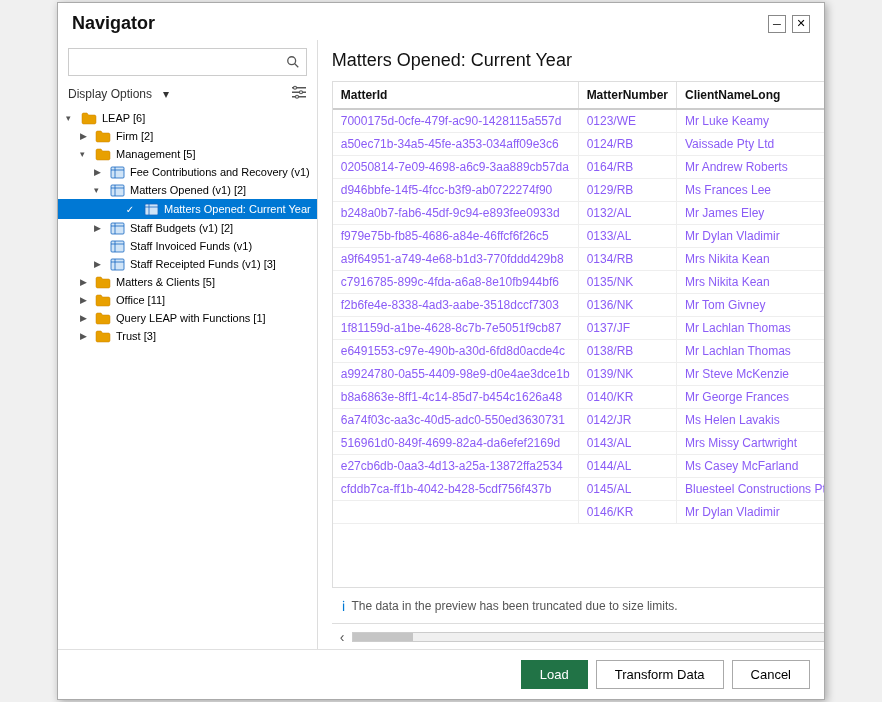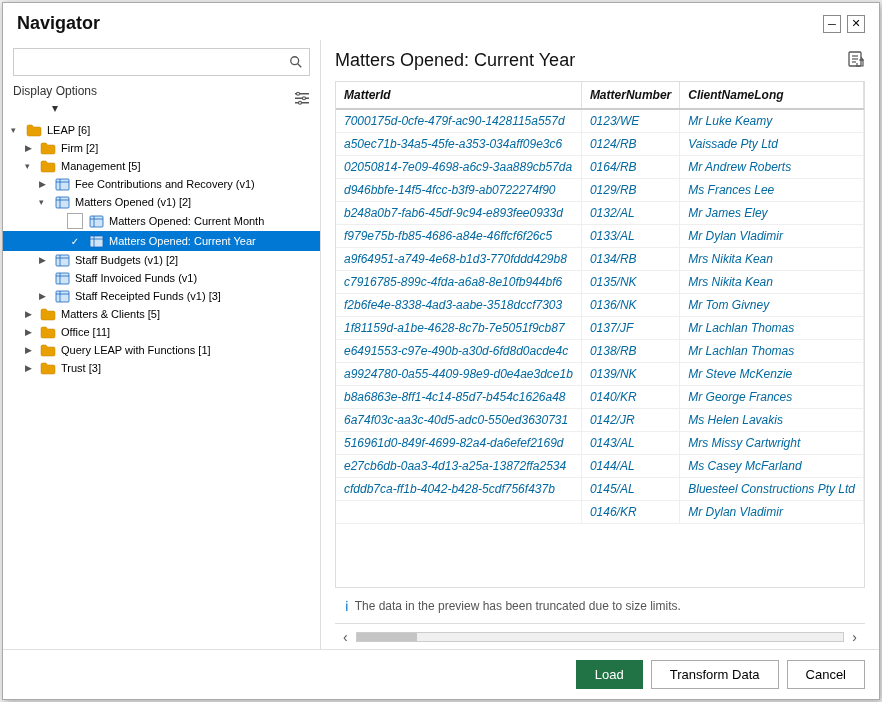--- a/index.html
+++ b/index.html
@@ -7,21 +7,21 @@
       font-family: 'Segoe UI', Arial, sans-serif;
       font-size: 13px;
       background: #f0f0f0;
       display: flex;
       justify-content: center;
       align-items: center;
       width: 882px;
       height: 702px;
     }
     .dialog {
-      width: 878px;
+      width: 768px;
       height: 698px;
       background: #fff;
       border: 1px solid #aaa;
       display: flex;
       flex-direction: column;
       box-shadow: 2px 2px 8px rgba(0,0,0,0.3);
     }
     .title-bar {
       background: #fff;
       padding: 10px 14px 6px 14px;
@@ -92,23 +92,22 @@
       display: flex;
       align-items: center;
       justify-content: space-between;
       padding: 2px 10px 4px 10px;
     }
     .display-options-label {
       font-size: 12px;
       color: #333;
       display: flex;
       align-items: center;
-      gap: 3px;
-      cursor: pointer;
-      flex-direction: column;
+      gap: 11px;
+      cursor: pointer;
     }
     .nav-settings-btn {
       background: transparent;
       border: none;
       cursor: pointer;
       color: #555;
       font-size: 14px;
     }
     .tree-container {
       flex: 1;
@@ -188,21 +187,20 @@
     .preview-icon-btn {
       background: transparent;
       border: none;
       cursor: pointer;
       color: #555;
     }
     .data-table-container {
       flex: 1;
       overflow: auto;
       border: 1px solid #ddd;
-      font-style: italic;
     }
     .data-table {
       width: 100%;
       border-collapse: collapse;
       font-size: 12px;
     }
     .data-table th {
       background: #fff;
       border-bottom: 2px solid #ccc;
       padding: 6px 8px;
@@ -213,21 +211,21 @@
       position: sticky;
       top: 0;
       z-index: 1;
       border-right: 1px solid #e0e0e0;
     }
     .data-table td {
       padding: 4px 8px;
       border-bottom: 1px solid #eee;
       border-right: 1px solid #eee;
       white-space: nowrap;
-      color: #0369a1;
+      color: #8b5cf6;
     }
     .truncated-notice {
       padding: 8px 10px;
       font-size: 12px;
       color: #555;
       display: flex;
       align-items: center;
       gap: 6px;
     }
     .info-icon {
@@ -370,32 +368,20 @@
             <span class="chevron">▾</span>
             <span class="folder-icon">
               <svg width="15" height="13" viewBox="0 0 15 13" fill="none">
         <rect x="1" y="1" width="13" height="11" rx="1" fill="#d0e4f7" stroke="#1565c0" stroke-width="0.8"></rect>
         <line x1="1" y1="4" x2="14" y2="4" stroke="#1565c0" stroke-width="0.8"></line>
         <line x1="5" y1="1" x2="5" y2="12" stroke="#1565c0" stroke-width="0.8"></line>
       </svg>
             </span>
             <span class="tree-label">Matters Opened (v1) [2]</span>
           </div>
-          <div class="tree-item indent-3">
-            <span class="chevron"></span>
-            <span class="checkbox-container"></span>
-            <span class="folder-icon">
-              <svg width="15" height="13" viewBox="0 0 15 13" fill="none">
-        <rect x="1" y="1" width="13" height="11" rx="1" fill="#d0e4f7" stroke="#1565c0" stroke-width="0.8"></rect>
-        <line x1="1" y1="4" x2="14" y2="4" stroke="#1565c0" stroke-width="0.8"></line>
-        <line x1="5" y1="1" x2="5" y2="12" stroke="#1565c0" stroke-width="0.8"></line>
-      </svg>
-            </span>
-            <span class="tree-label">Matters Opened: Current Month</span>
-          </div>
           <div class="tree-item indent-3 selected">
             <span class="chevron"></span>
             <span class="checkbox-container checkbox-checked">✓</span>
             <span class="folder-icon">
               <svg width="15" height="13" viewBox="0 0 15 13" fill="none">
         <rect x="1" y="1" width="13" height="11" rx="1" fill="#d0e4f7" stroke="#1565c0" stroke-width="0.8"></rect>
         <line x1="1" y1="4" x2="14" y2="4" stroke="#1565c0" stroke-width="0.8"></line>
         <line x1="5" y1="1" x2="5" y2="12" stroke="#1565c0" stroke-width="0.8"></line>
       </svg>
             </span>

